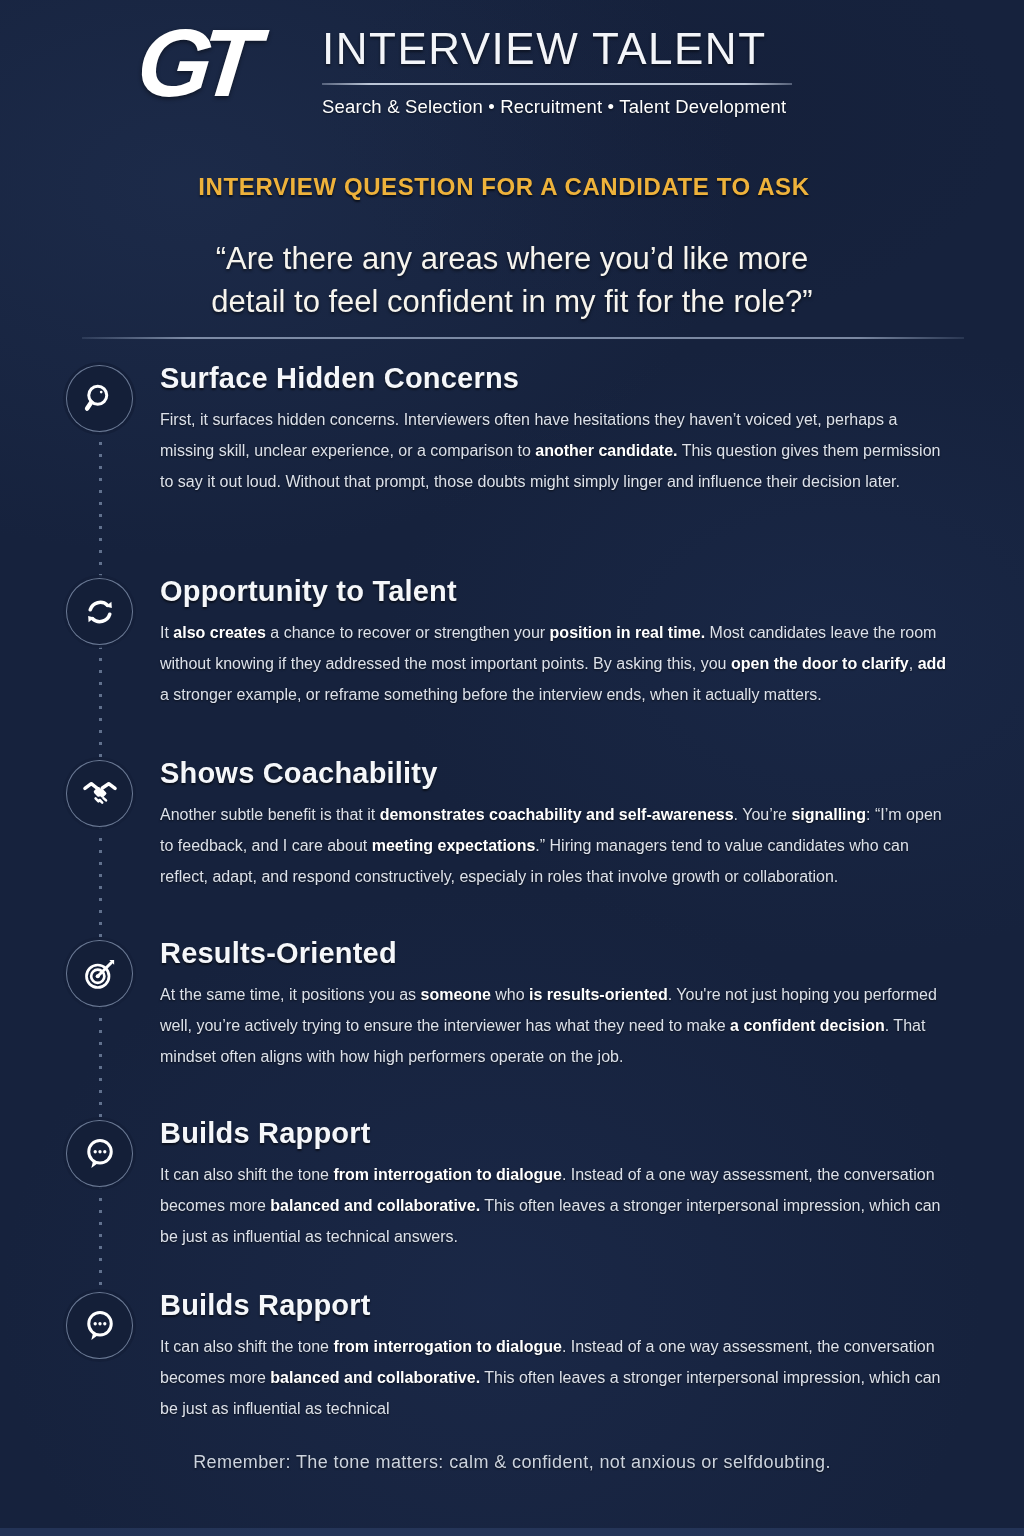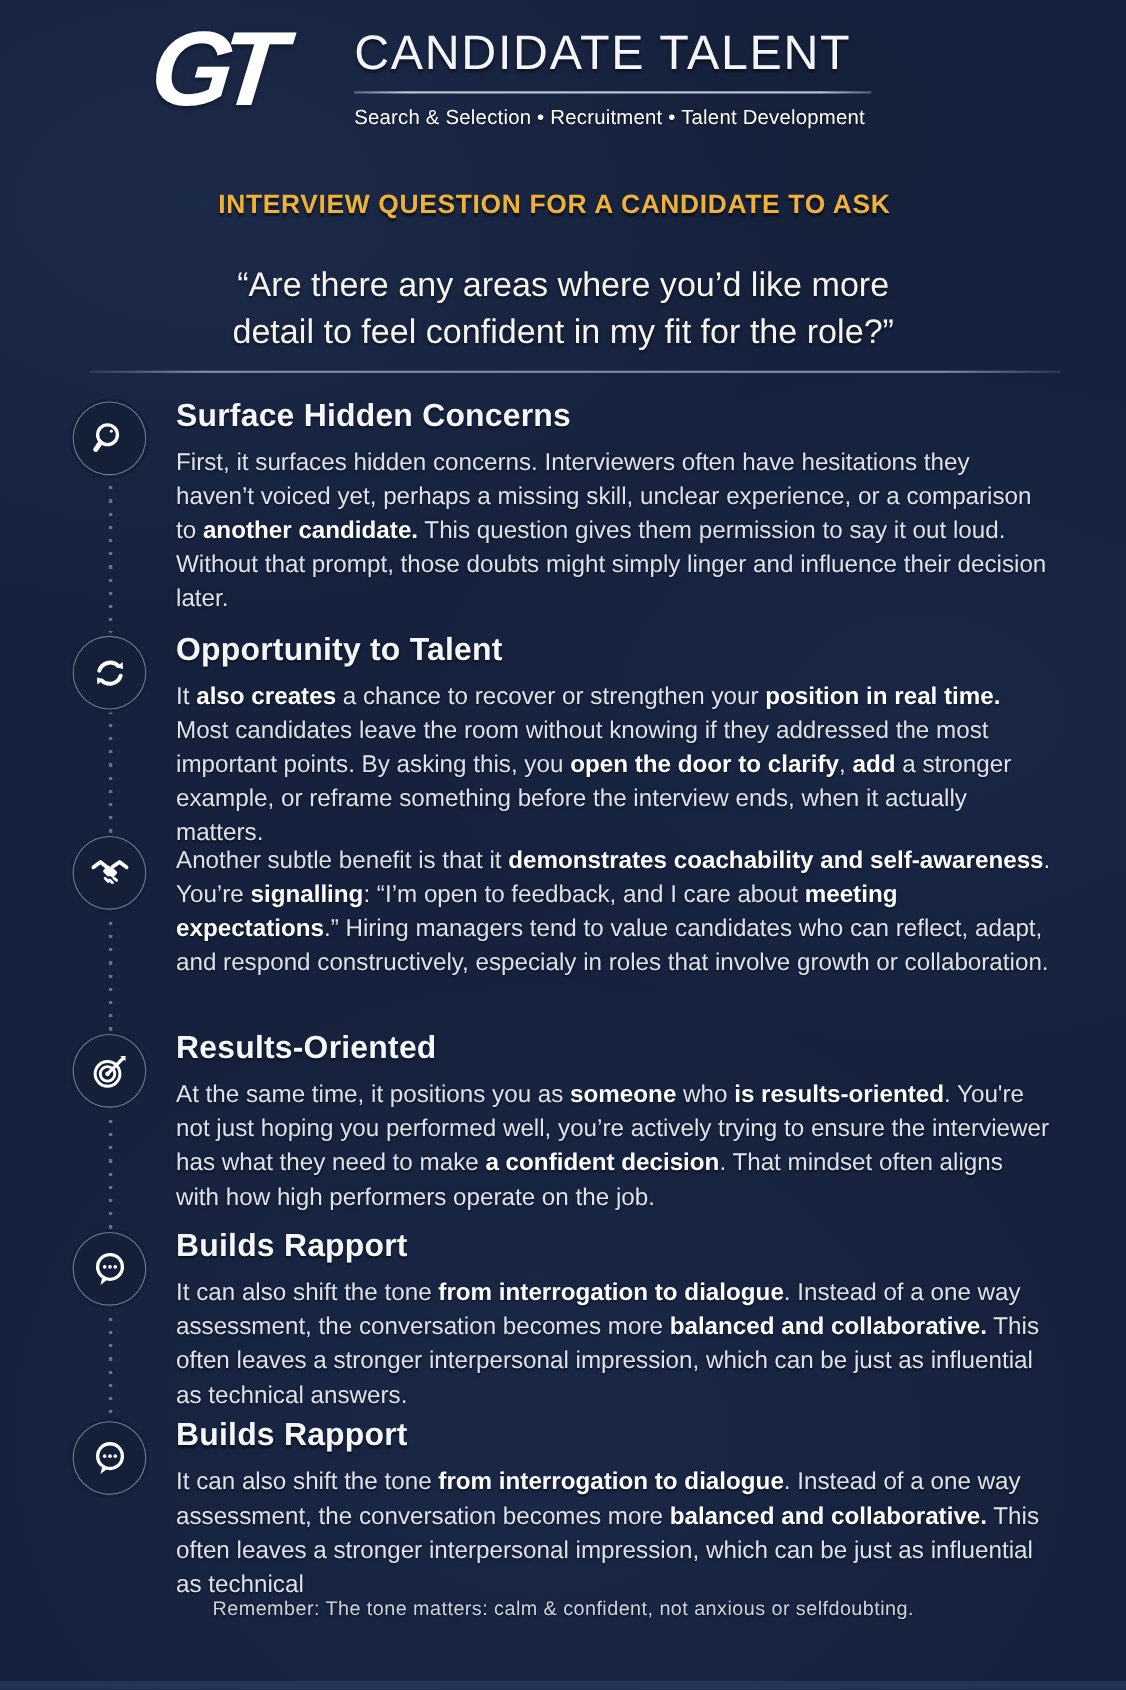--- a/index.html
+++ b/index.html
@@ -56,38 +56,38 @@
     display:flex;align-items:center;justify-content:center;
     box-shadow:0 0 0 3px rgba(20,31,56,.9);
   }
   .icon-circle svg{display:block;}
   .txt{margin-left:160px;width:795px;}
   .sec-heading{
     color:#f5f7fa;font-size:29px;font-weight:600;letter-spacing:.2px;
     text-shadow:0 2px 2px rgba(0,0,0,.55);
   }
   .sec-body{
-    margin-top:9px;color:#dce1ea;font-size:22px;line-height:31px;
+    margin-top:9px;color:#dce1ea;font-size:16px;line-height:31px;
     text-shadow:0 1px 2px rgba(0,0,0,.6);
   }
   .sec-body .b{font-weight:700;color:#ffffff;}
   
   .footer-note{
     left:0;right:0;top:1452px;text-align:center;
     color:#ccd3de;font-size:18px;letter-spacing:.4px;
     text-shadow:0 1px 2px rgba(0,0,0,.6);
   }
   .bottom-strip{left:0;bottom:0;width:1024px;height:8px;background:rgba(72,98,152,.28);}
 </style>
 </head>
 <body>
 
 <div class="abs gt-mark">GT</div>
 <div class="abs brand-col">
-  <div class="brand-name">CANDIDATE TALENT</div>
+  <div class="brand-name">INTERVIEW TALENT</div>
   <div class="brand-rule"></div>
   <div class="brand-tagline">Search &amp; Selection  •  Recruitment  •  Talent Development</div>
 </div>
 
 <div class="abs kicker">INTERVIEW QUESTION FOR A CANDIDATE TO ASK</div>
 <div class="abs quote">
   <div>“Are there any areas where you’d like more</div>
   <div>detail to feel confident in my fit for the role?”</div>
 </div>
 <div class="abs divider"></div>
@@ -127,20 +127,21 @@
   <div class="icon-circle">
     <svg width="38" height="38" viewBox="0 0 24 24" fill="none" stroke="#ffffff" stroke-linecap="round" stroke-linejoin="round">
       <path d="M2.5 8.5 L6.5 5.5 L11 9" stroke-width="2.2"></path>
       <path d="M21.5 8.5 L17.5 5.5 L13.5 8.2" stroke-width="2.2"></path>
       <rect x="8.6" y="8.2" width="5" height="5" rx="1.2" transform="rotate(45 11.1 10.7)" fill="#ffffff" stroke="none"></rect>
       <rect x="11.2" y="9.4" width="4.4" height="4.4" rx="1.1" transform="rotate(45 13.4 11.6)" fill="#ffffff" stroke="none"></rect>
       <path d="M9.2 14.8 L11 16.6 M11.8 15.8 L13.4 17.4 M14.2 14.6 L15.8 16" stroke-width="1.6"></path>
     </svg>
   </div>
   <div class="txt">
+    <div class="sec-heading">Shows Coachability</div>
     <div class="sec-body"><span>Another subtle benefit is that it </span><span class="b">demonstrates coachability and self-awareness</span><span>. You’re </span><span class="b">signalling</span><span>: “I’m open to feedback, and I care about </span><span class="b">meeting expectations</span><span>.” Hiring managers tend to value candidates who can reflect, adapt, and respond constructively, especialy in roles that involve growth or collaboration.</span></div>
   </div>
 </div>
 
 <div class="abs section" style="top:937px;">
   <div class="icon-circle">
     <svg width="36" height="36" viewBox="0 0 24 24" fill="none" stroke="#ffffff" stroke-linecap="round">
       <circle cx="10.5" cy="13.5" r="7.5" stroke-width="1.8"></circle>
       <circle cx="10.5" cy="13.5" r="4.4" stroke-width="1.8"></circle>
       <circle cx="10.5" cy="13.5" r="1.4" fill="#ffffff" stroke="none"></circle>

